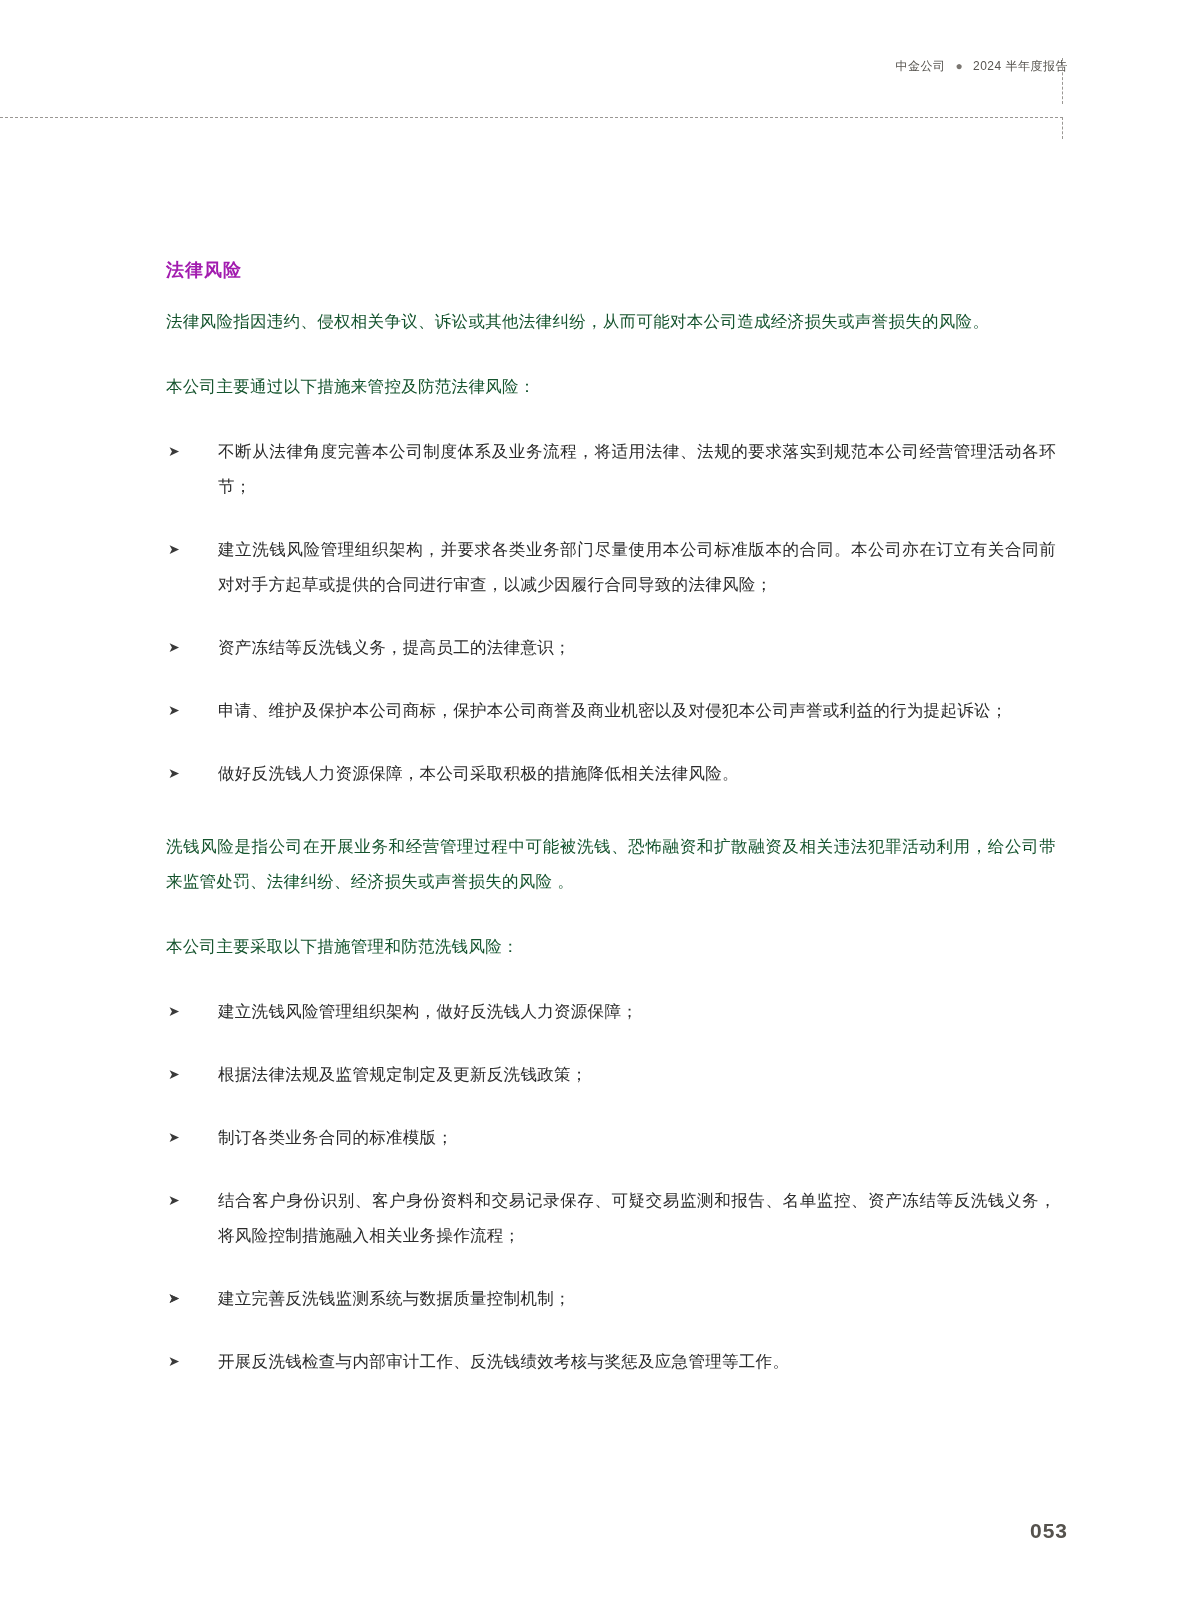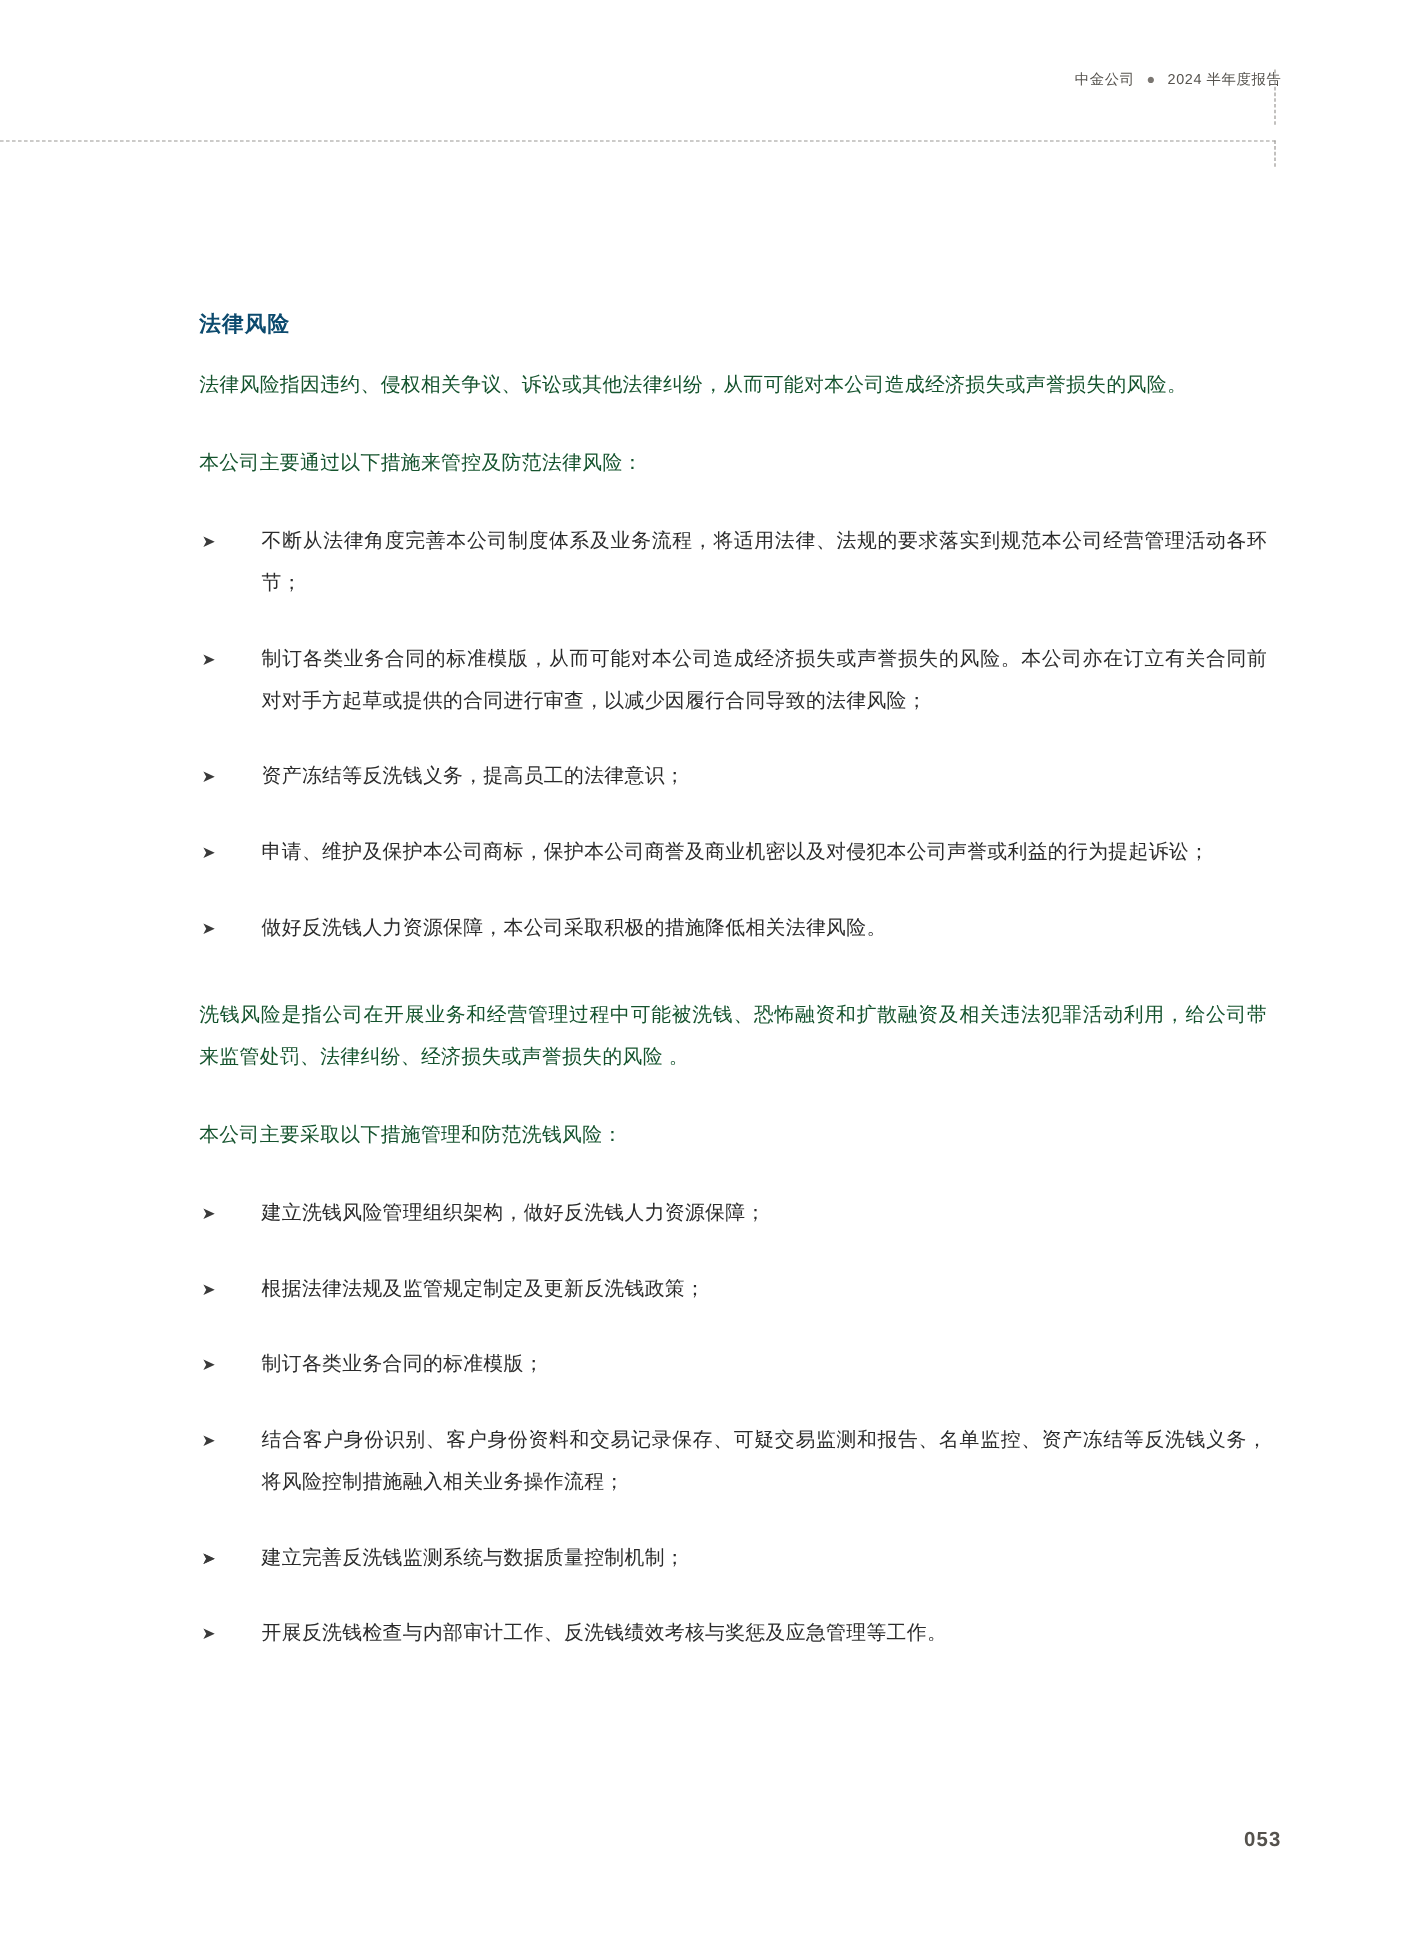--- a/index.html
+++ b/index.html
@@ -60,21 +60,21 @@
   .content {
     position: absolute;
     top: 258px;
     left: 166px;
     width: 890px;
   }
 
   h2.section-title {
     font-size: 18px;
     font-weight: bold;
-    color: #0c4a6e;
+    color: #a21caf;
     margin: 0 0 22px 0;
     letter-spacing: 1px;
   }
   .section + .section {
     margin-top: 38px;
   }
 
   p.para {
     font-size: 16.5px;
     line-height: 35px;
@@ -111,21 +111,21 @@
     font-size: 14px;
     line-height: 35px;
     color: #3a3a3a;
   }
 
   
   .page-number {
     position: absolute;
     bottom: 72px;
     right: 122px;
-    font-size: 17px;
+    font-size: 21px;
     font-weight: bold;
     color: #55524d;
     letter-spacing: 1px;
   }
 </style>
 </head>
 <body>
 
 <div class="page-header">
   <span>中金公司</span>
@@ -143,21 +143,21 @@
     <h2 class="section-title">法律风险</h2>
     <p class="para">法律风险指因违约、侵权相关争议、诉讼或其他法律纠纷，从而可能对本公司造成经济损失或声誉损失的风险。</p>
     <p class="para">本公司主要通过以下措施来管控及防范法律风险：</p>
     <ul class="bullets">
       <li>
         <span class="marker">➤</span>
         <span>不断从法律角度完善本公司制度体系及业务流程，将适用法律、法规的要求落实到规范本公司经营管理活动各环节；</span>
       </li>
       <li>
         <span class="marker">➤</span>
-        <span>制订各类业务合同的标准模版，从而可能对本公司造成经济损失或声誉损失的风险。本公司亦在订立有关合同前对对手方起草或提供的合同进行审查，以减少因履行合同导致的法律风险；</span>
+        <span>建立洗钱风险管理组织架构，并要求各类业务部门尽量使用本公司标准版本的合同。本公司亦在订立有关合同前对对手方起草或提供的合同进行审查，以减少因履行合同导致的法律风险；</span>
       </li>
       <li>
         <span class="marker">➤</span>
         <span>资产冻结等反洗钱义务，提高员工的法律意识；</span>
       </li>
       <li>
         <span class="marker">➤</span>
         <span>申请、维护及保护本公司商标，保护本公司商誉及商业机密以及对侵犯本公司声誉或利益的行为提起诉讼；</span>
       </li>
       <li>

